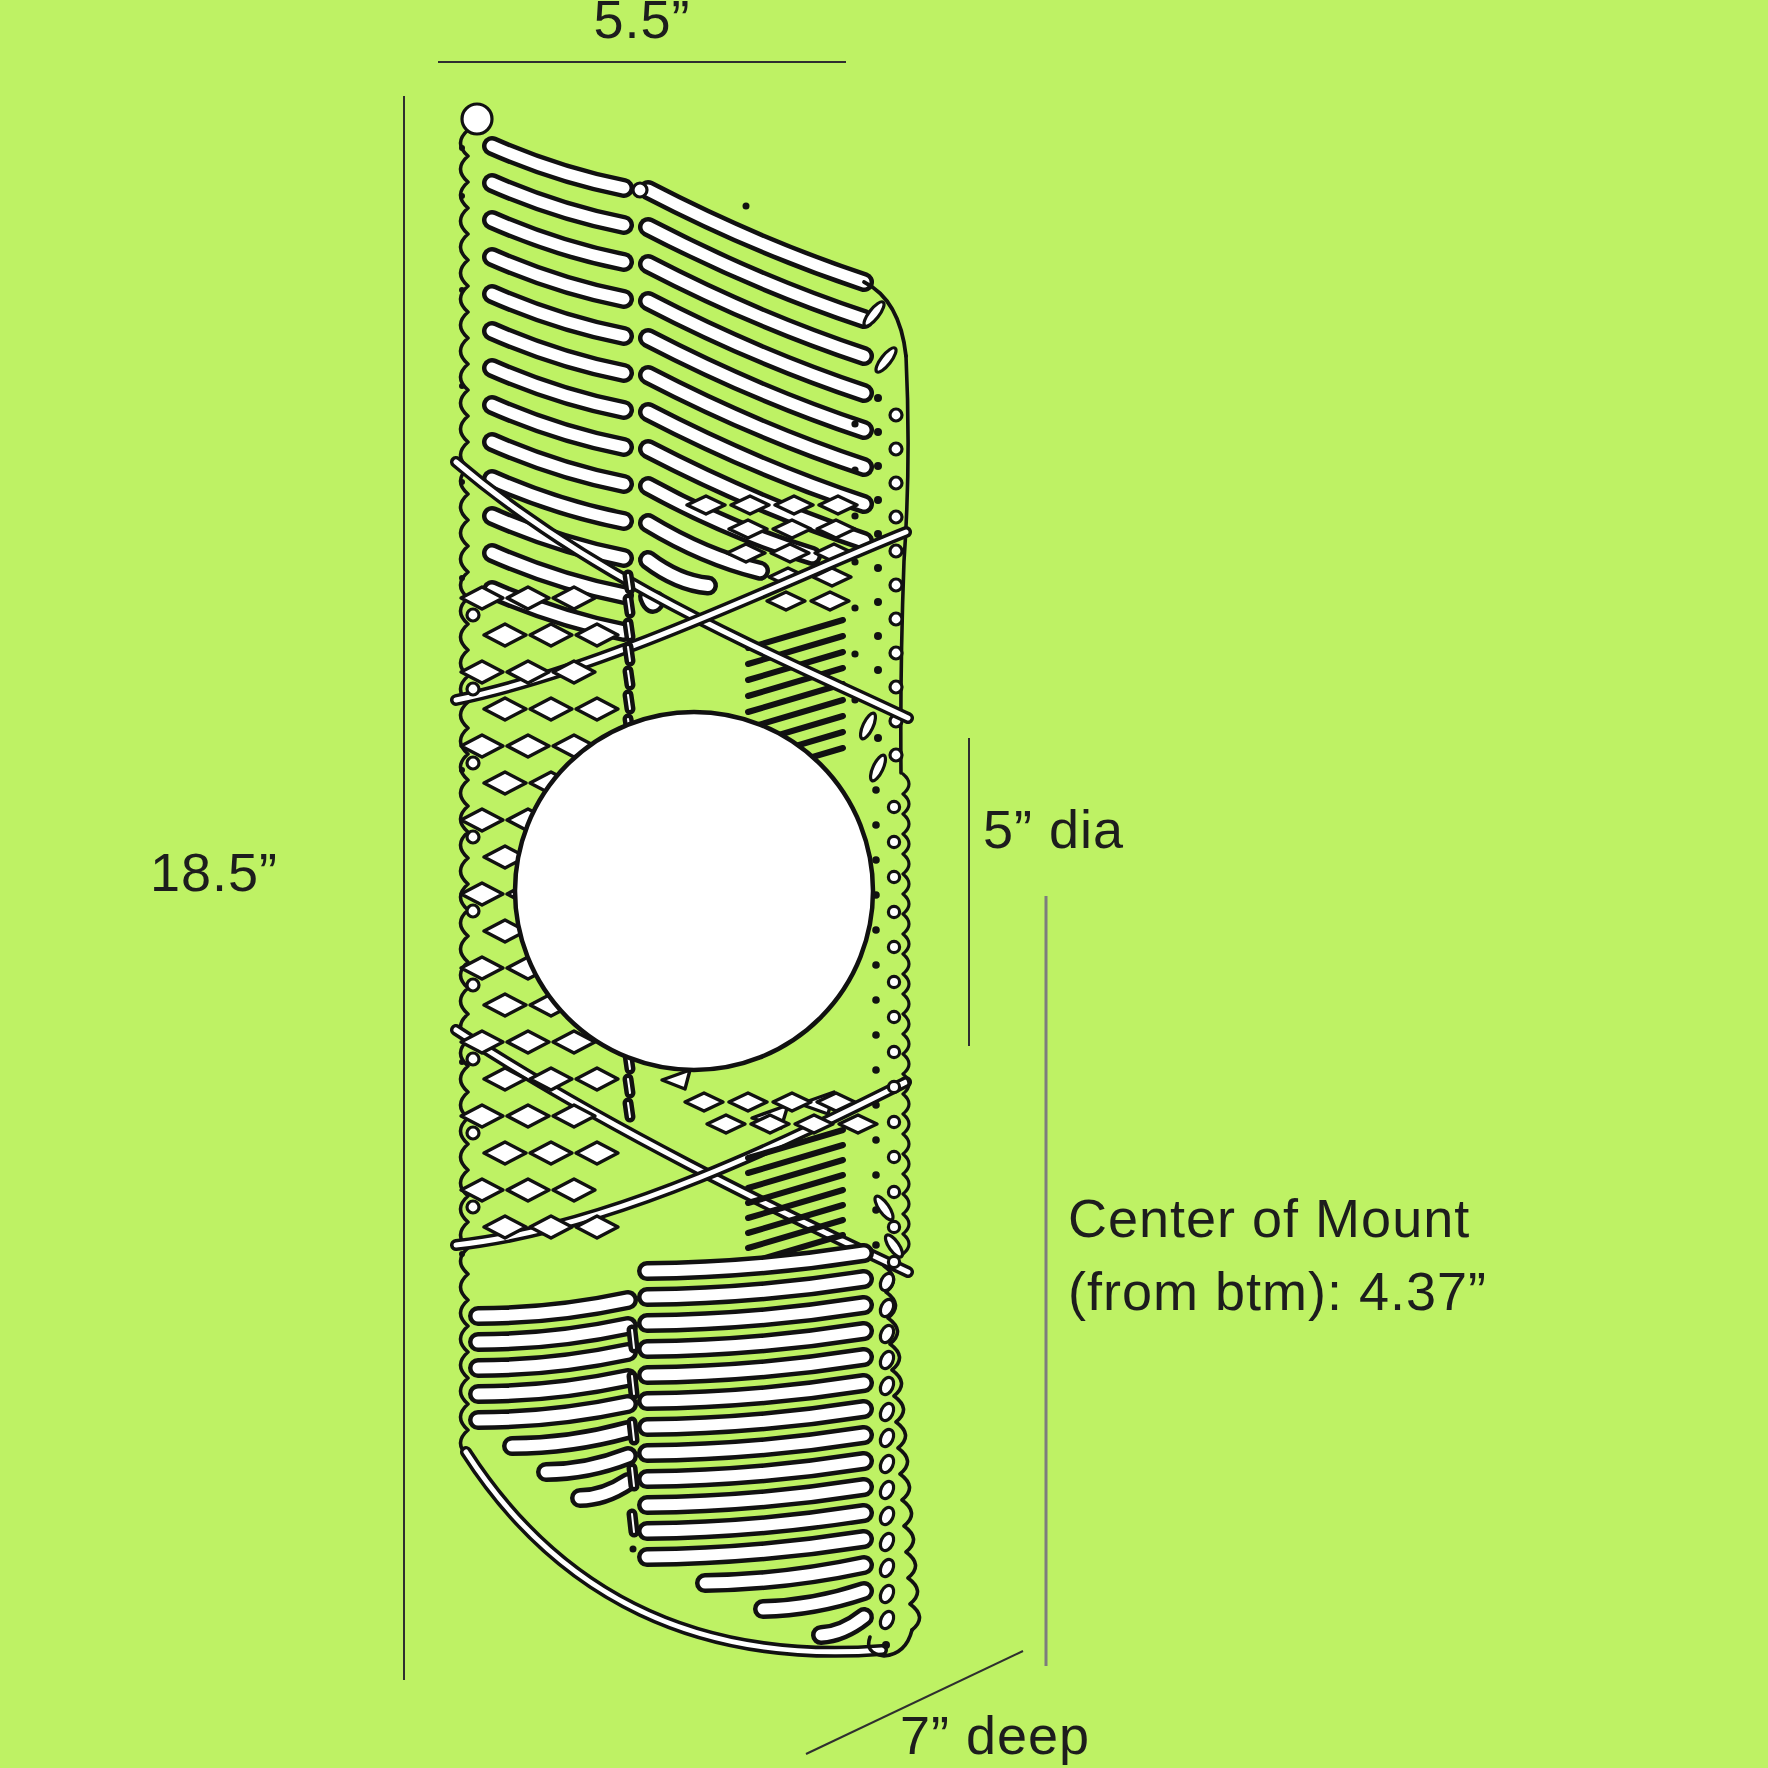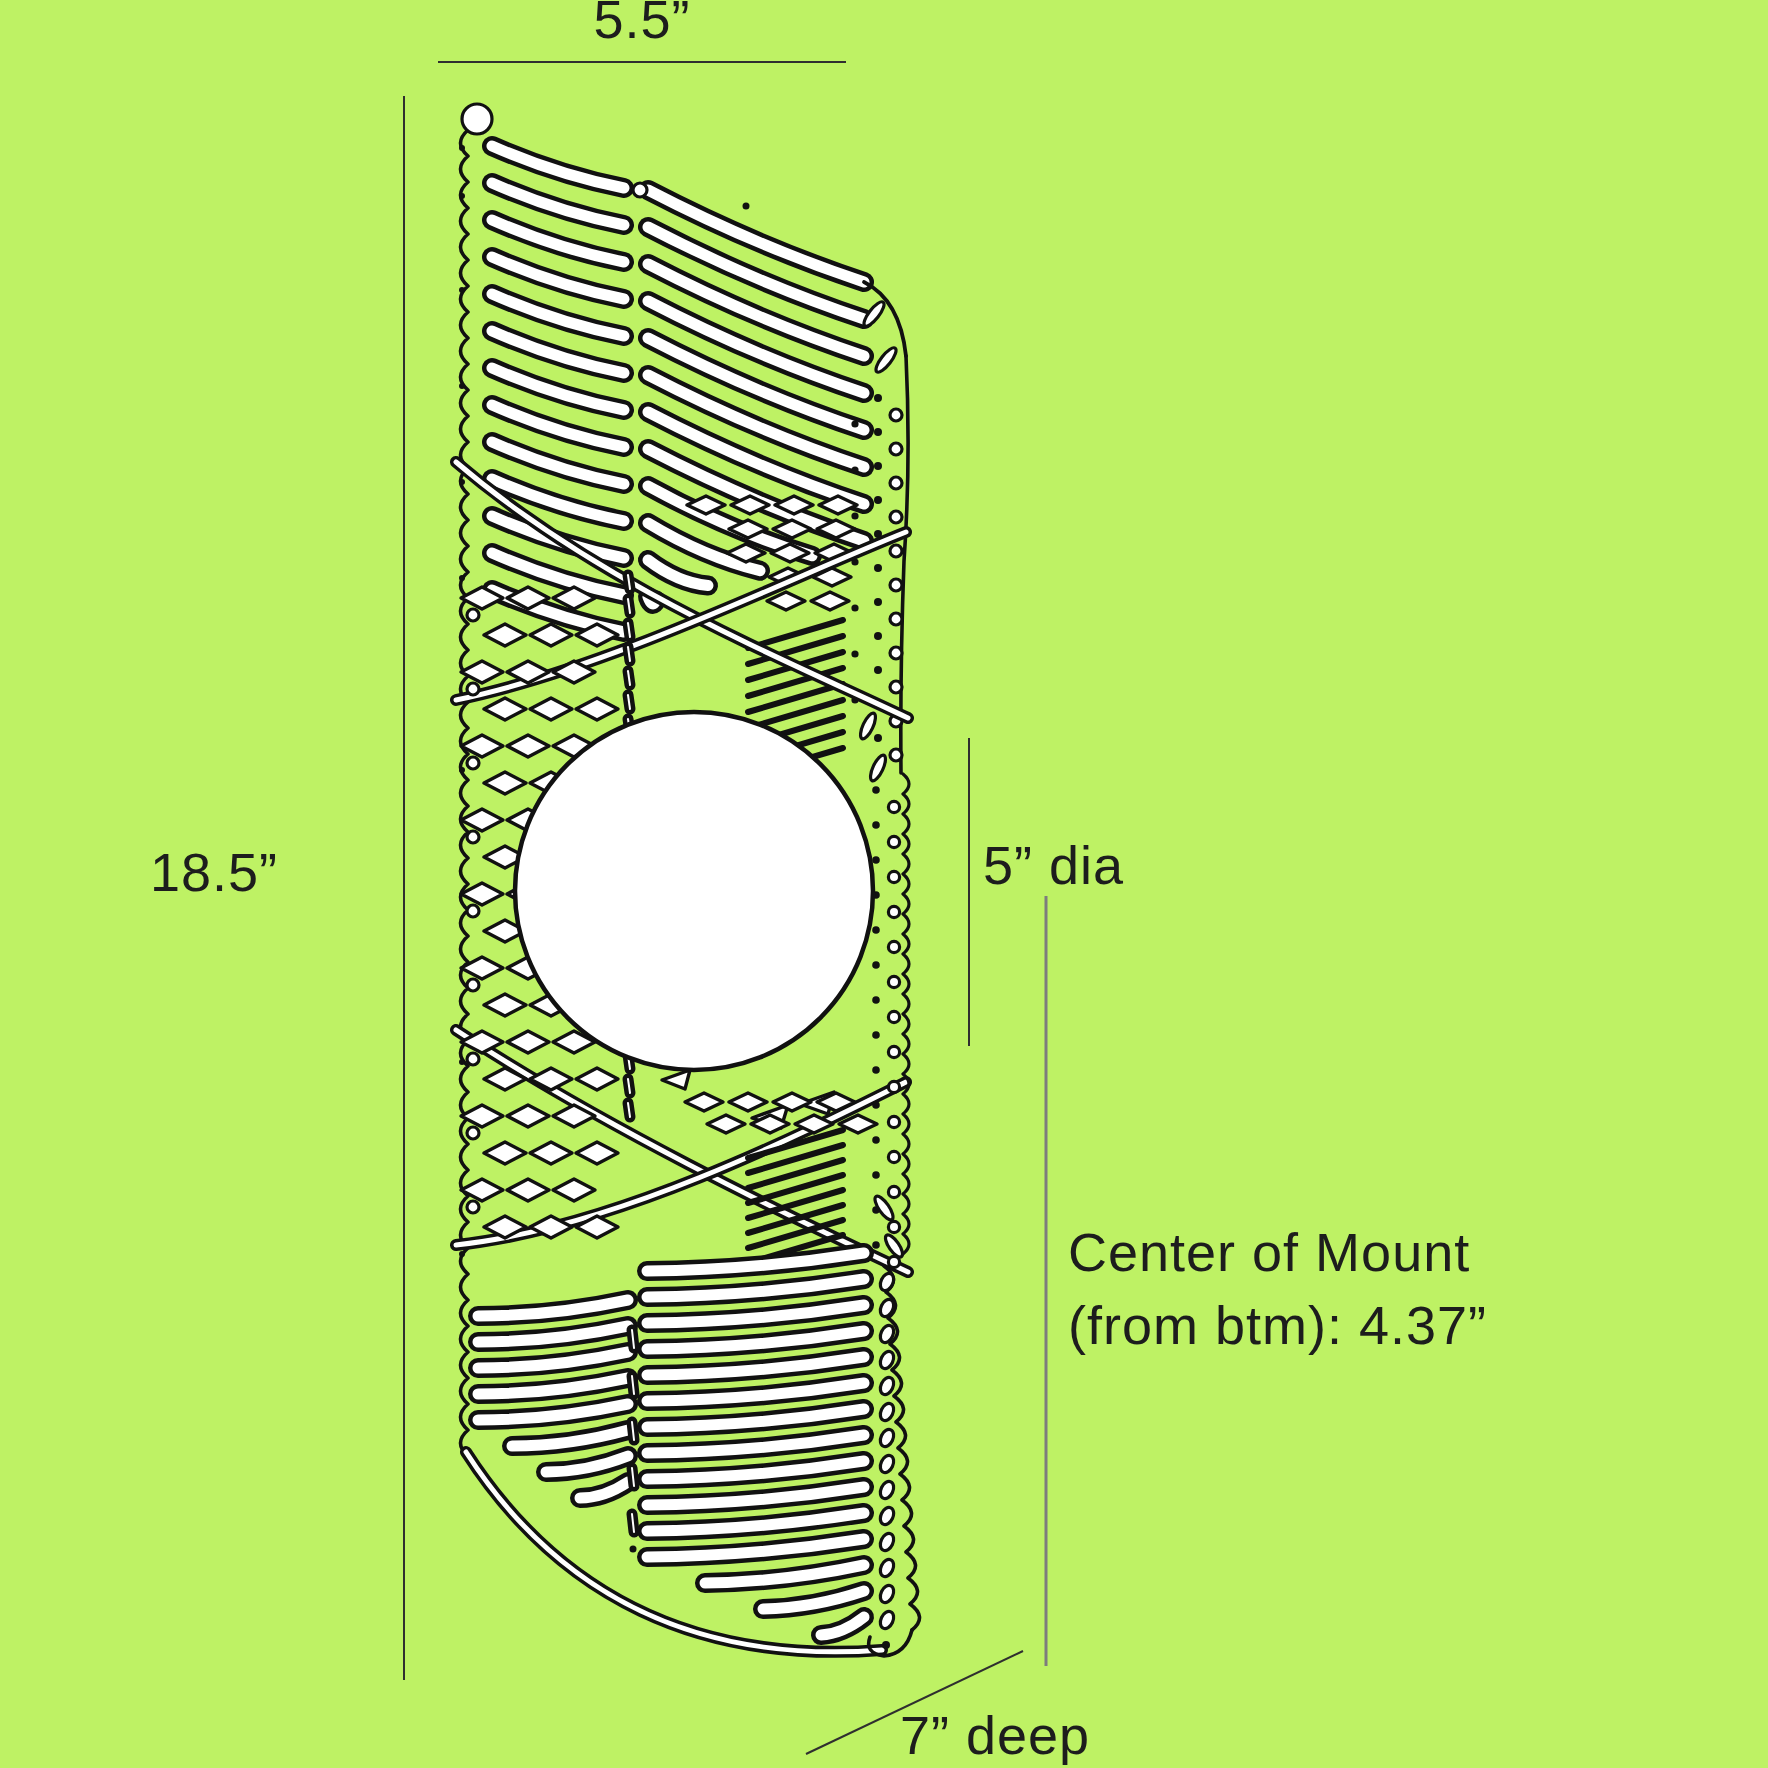--- a/index.html
+++ b/index.html
@@ -16,22 +16,22 @@
   .dim{
     position:absolute;
     font-size:54px;
     line-height:58px;
     letter-spacing:1px;
     color:#1d1d1d;
     white-space:nowrap;
   }
   #lbl-width{left:438px;top:-10px;width:408px;text-align:center;}
   #lbl-height{left:150px;top:843px;width:240px;text-align:left;}
-  #lbl-globe{left:983px;top:836px;}
-  #lbl-mount{left:1068px;top:1182px;line-height:73px;margin-top:34px;}
+  #lbl-globe{left:983px;top:800px;}
+  #lbl-mount{left:1068px;top:1182px;line-height:73px;}
   #lbl-depth{left:900px;top:1706px;}
 </style>
 </head>
 <body>
 
 <div class="canvas">
 
   <svg id="art" width="1768" height="1768" viewBox="0 0 1768 1768">
     <g id="sconce">
         <path d="M468 130 q-15 13 0 26 q-15 13 0 26 q-15 13 0 26 q-15 13 0 26 q-15 13 0 26 q-15 13 0 26 q-15 13 0 26 q-15 13 0 26 q-15 13 0 26 q-15 13 0 26 q-15 13 0 26 q-15 13 0 26 q-15 13 0 26 q-15 13 0 26 q-15 13 0 26 q-15 13 0 26 q-15 13 0 26 q-15 13 0 26 q-15 13 0 26 q-15 13 0 26 q-15 13 0 26 q-15 13 0 26 q-15 13 0 26 q-15 13 0 26 q-15 13 0 26 q-15 13 0 26 q-15 13 0 26 q-15 13 0 26 q-15 13 0 26 q-15 13 0 26 q-15 13 0 26 q-15 13 0 26 q-15 13 0 26 q-15 13 0 26 q-15 13 0 26 q-15 13 0 26 q-15 13 0 26 q-15 13 0 26 q-15 13 0 26 q-15 13 0 26 q-15 13 0 26 q-15 13 0 26 q-15 13 0 26 q-15 13 0 26 q-15 13 0 26 q-15 13 0 26 q-15 13 0 26 q-15 13 0 26 q-15 13 0 26 q-15 13 0 26 q-15 13 0 26" fill="none" stroke="#111111" stroke-width="3.6" stroke-linecap="round" stroke-linejoin="round"></path>

